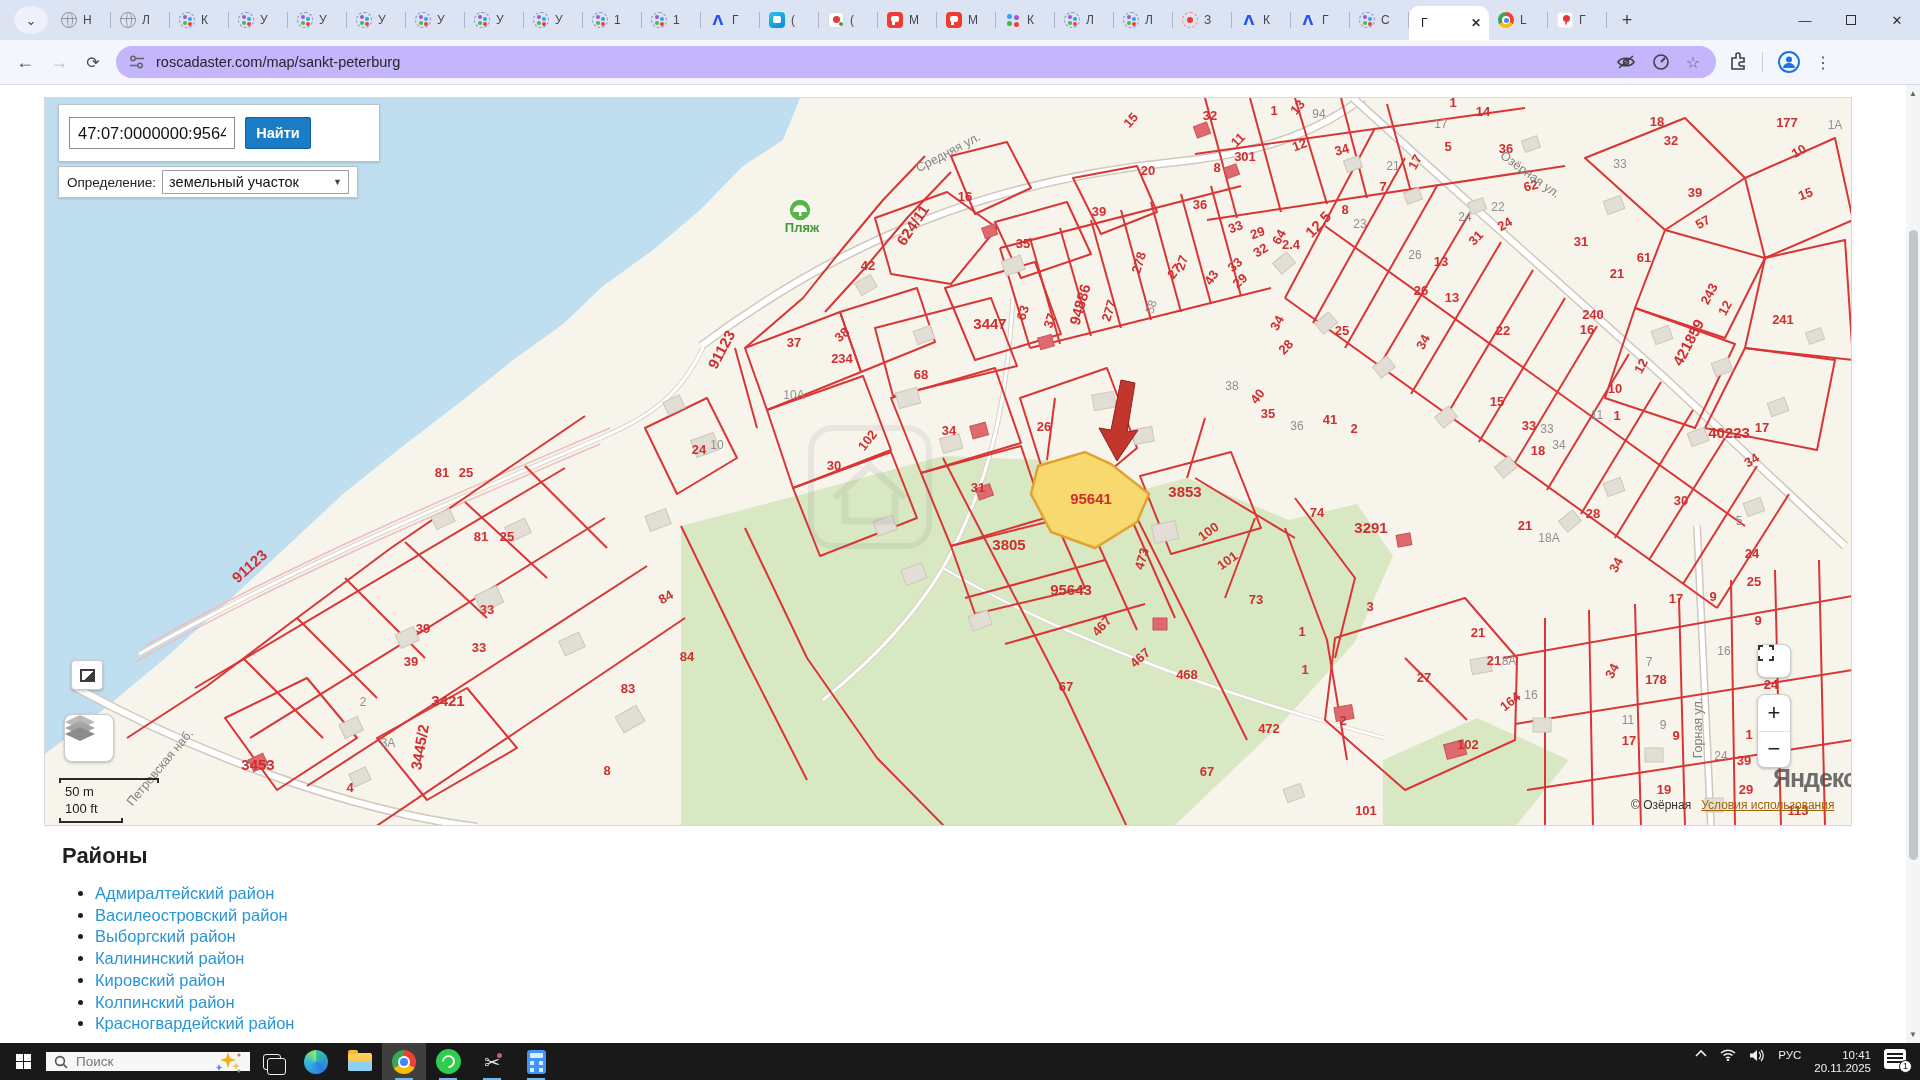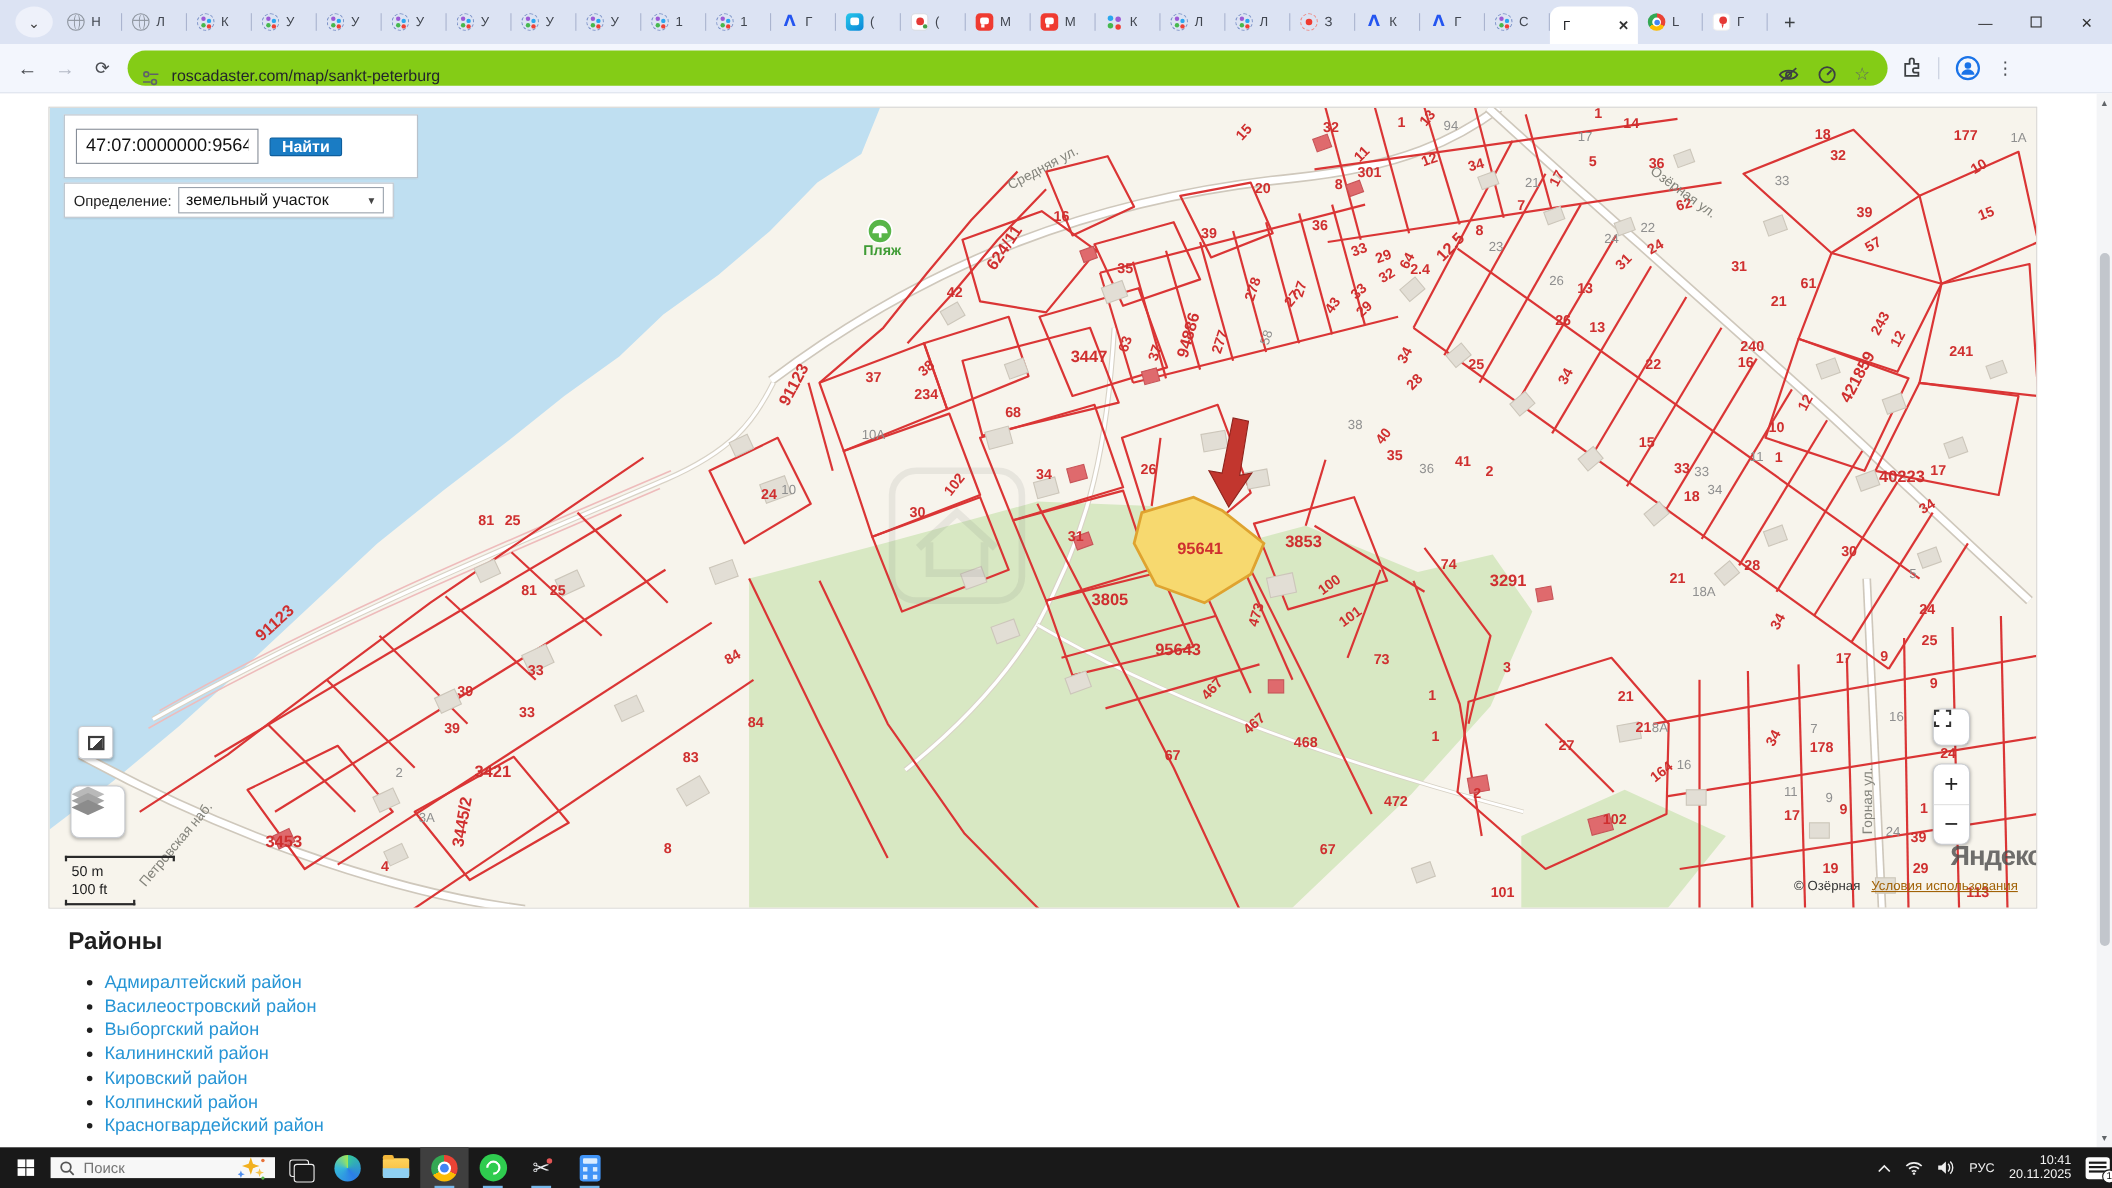--- a/index.html
+++ b/index.html
@@ -42,37 +42,37 @@
   .fav-chrome::before{content:"";position:absolute;left:4px;top:4px;width:8px;height:8px;border-radius:50%;background:#fff}
   .fav-chrome::after{content:"";position:absolute;left:5.5px;top:5.5px;width:5px;height:5px;border-radius:50%;background:#4285f4}
   .fav-redpin{background:#fff;border-radius:4px;border:1px solid #eee}
   .fav-redpin::before{content:"";position:absolute;left:4.5px;top:2px;width:7px;height:7px;border-radius:50%;background:#e53935}
   .fav-redpin::after{content:"";position:absolute;left:6.5px;top:9px;border-left:1.5px solid transparent;border-right:1.5px solid transparent;border-top:4px solid #e53935}
 
   .toolbar{position:absolute;left:0;top:40px;width:1920px;height:45px;background:#f3f6fd;border-bottom:1px solid #d7dce8;display:flex;align-items:center}
   .navbtn{width:34px;height:34px;display:flex;align-items:center;justify-content:center;font-size:18px;color:#4a4d52;flex:none}
   .navbtn.fwd{color:#b4bac6}
   .navbtn.reload{font-size:16px}
-  .urlpill{height:32px;flex:1;max-width:1600px;margin-left:6px;background:#84cc16;border-radius:16px;display:flex;align-items:flex-end;padding:0 10px 0 12px}
+  .urlpill{height:32px;flex:1;max-width:1600px;margin-left:6px;background:#c4b5fd;border-radius:16px;display:flex;align-items:center;padding:0 10px 0 12px}
   .urlpill .url{font-size:14.5px;color:#23262b;margin-left:10px;flex:1}
   .pill-icons{display:flex;align-items:center;gap:16px;margin-right:6px}
   .bar-right{display:flex;align-items:center;gap:14px;margin:0 14px 0 12px}
   .vline{width:1px;height:20px;background:#c6cddd}
   .kebab{color:#4a4d52;font-size:16px;letter-spacing:0}
   .star{color:#5f6368;font-size:16px}
 
   
   .content{position:absolute;left:0;top:85px;width:1920px;height:958px;background:#fff}
   .mapwrap{position:absolute;left:44px;top:12px;width:1808px;height:729px;border:1px solid #d8d8d8;background:#f7f4ec;overflow:hidden}
   .mapwrap svg{position:absolute;left:0;top:0}
 
   .panel{position:absolute;background:#fff;border:1px solid #b9c2cb;box-shadow:0 1px 2px rgba(0,0,0,.15);display:flex;align-items:center}
   .panel1{left:13px;top:6px;width:322px;height:58px;padding:0 10px}
   .cninput{width:166px;height:32px;border:1px solid #878e98;font-size:16.5px;padding:0 8px;color:#111;font-family:"Liberation Sans",sans-serif}
-  .findbtn{width:66px;height:17px;margin-left:10px;background:#1a7cc4;border:1px solid #0e5e9c;color:#fff;font-size:14.5px;font-weight:bold;border-radius:2px;cursor:pointer}
+  .findbtn{width:66px;height:32px;margin-left:10px;background:#1a7cc4;border:1px solid #0e5e9c;color:#fff;font-size:14.5px;font-weight:bold;border-radius:2px;cursor:pointer}
   .panel2{left:13px;top:68px;width:300px;height:32px;padding:0 8px;gap:6px}
   .defl{font-size:13.5px;color:#222}
   .selbox{flex:1;height:24px;border:1px solid #9aa2ac;display:flex;align-items:center;justify-content:space-between;padding:0 6px;font-size:14.5px;color:#111;background:#fff;cursor:pointer}
   .selbox .arr{font-size:9px;color:#444}
 
   .mapbtn{position:absolute;background:#fff;border:1px solid #c9ccd1;border-radius:6px;box-shadow:0 1px 3px rgba(0,0,0,.25);display:flex;align-items:center;justify-content:center;cursor:pointer}
   .typbtn{left:26px;top:562px;width:32px;height:30px;border-radius:4px}
   .typglyph{width:15px;height:13px;border:2px solid #3c3c3c;background:linear-gradient(135deg,#fff 55%,#3c3c3c 56%)}
   .layersbtn{left:19px;top:616px;width:50px;height:48px;border-radius:8px}
   .scale{position:absolute;left:14px;top:680px;color:#1c1c1c;font-size:13px}
@@ -119,21 +119,21 @@
   .chrome24::before{content:"";position:absolute;left:6px;top:6px;width:12px;height:12px;border-radius:50%;background:#fff}
   .chrome24::after{content:"";position:absolute;left:8px;top:8px;width:8px;height:8px;border-radius:50%;background:#4285f4}
   .wapp{width:25px;height:25px;border-radius:50%;background:#2fcc4f;position:relative}
   .wapp::before{content:"";position:absolute;left:6px;top:6px;width:9px;height:9px;border:2.6px solid #fff;border-radius:50%;border-left-color:transparent;transform:rotate(-45deg)}
   .wapp::after{content:"";position:absolute;left:4px;top:16px;border-top:6px solid #2fcc4f;border-right:6px solid transparent;display:none}
   .snip{font-size:19px;color:#e8eaed;font-family:"DejaVu Sans",sans-serif;position:relative}
   .snip::after{content:"";position:absolute;right:-2px;top:2px;width:5px;height:5px;border-radius:50%;background:#e25555}
   .calc{width:19px;height:24px;background:#4094f7;border-radius:3px;position:relative}
   .calc::before{content:"";position:absolute;left:3px;top:3px;right:3px;height:5px;background:#d9ecff;border-radius:1px}
   .calc::after{content:"";position:absolute;left:3px;top:11px;width:4px;height:4px;background:#d9ecff;box-shadow:9px 0 0 #d9ecff,0 7px 0 #d9ecff,9px 7px 0 #d9ecff}
-  .tray{margin-left:auto;display:flex;align-items:center;gap:13px;padding-right:2px}
+  .tray{margin-left:auto;display:flex;align-items:flex-start;gap:13px;padding-right:14px}
   .lang{font-size:11.5px;color:#f2f2f2}
   .clock{font-size:11.5px;color:#f2f2f2;text-align:right;line-height:13px}
   .notif{width:22px;height:20px;background:#fdfdfd;border-radius:3px;position:relative}
   .notif::before{content:"";position:absolute;left:3px;top:4px;right:3px;height:2px;background:#191919;box-shadow:0 4px 0 #191919,0 8px 0 #191919}
   .badge{position:absolute;right:-6px;bottom:-4px;width:13px;height:13px;border-radius:50%;background:#fff;border:1px solid #191919;color:#111;font-size:9px;display:flex;align-items:center;justify-content:center}
 
   
   .lr{font:700 13px "Liberation Sans",sans-serif;fill:#cf2f2f}
   .lrb{font:700 15px "Liberation Sans",sans-serif;fill:#cf2f2f}
   .lg{font:400 12px "Liberation Sans",sans-serif;fill:#8f8f8f}

